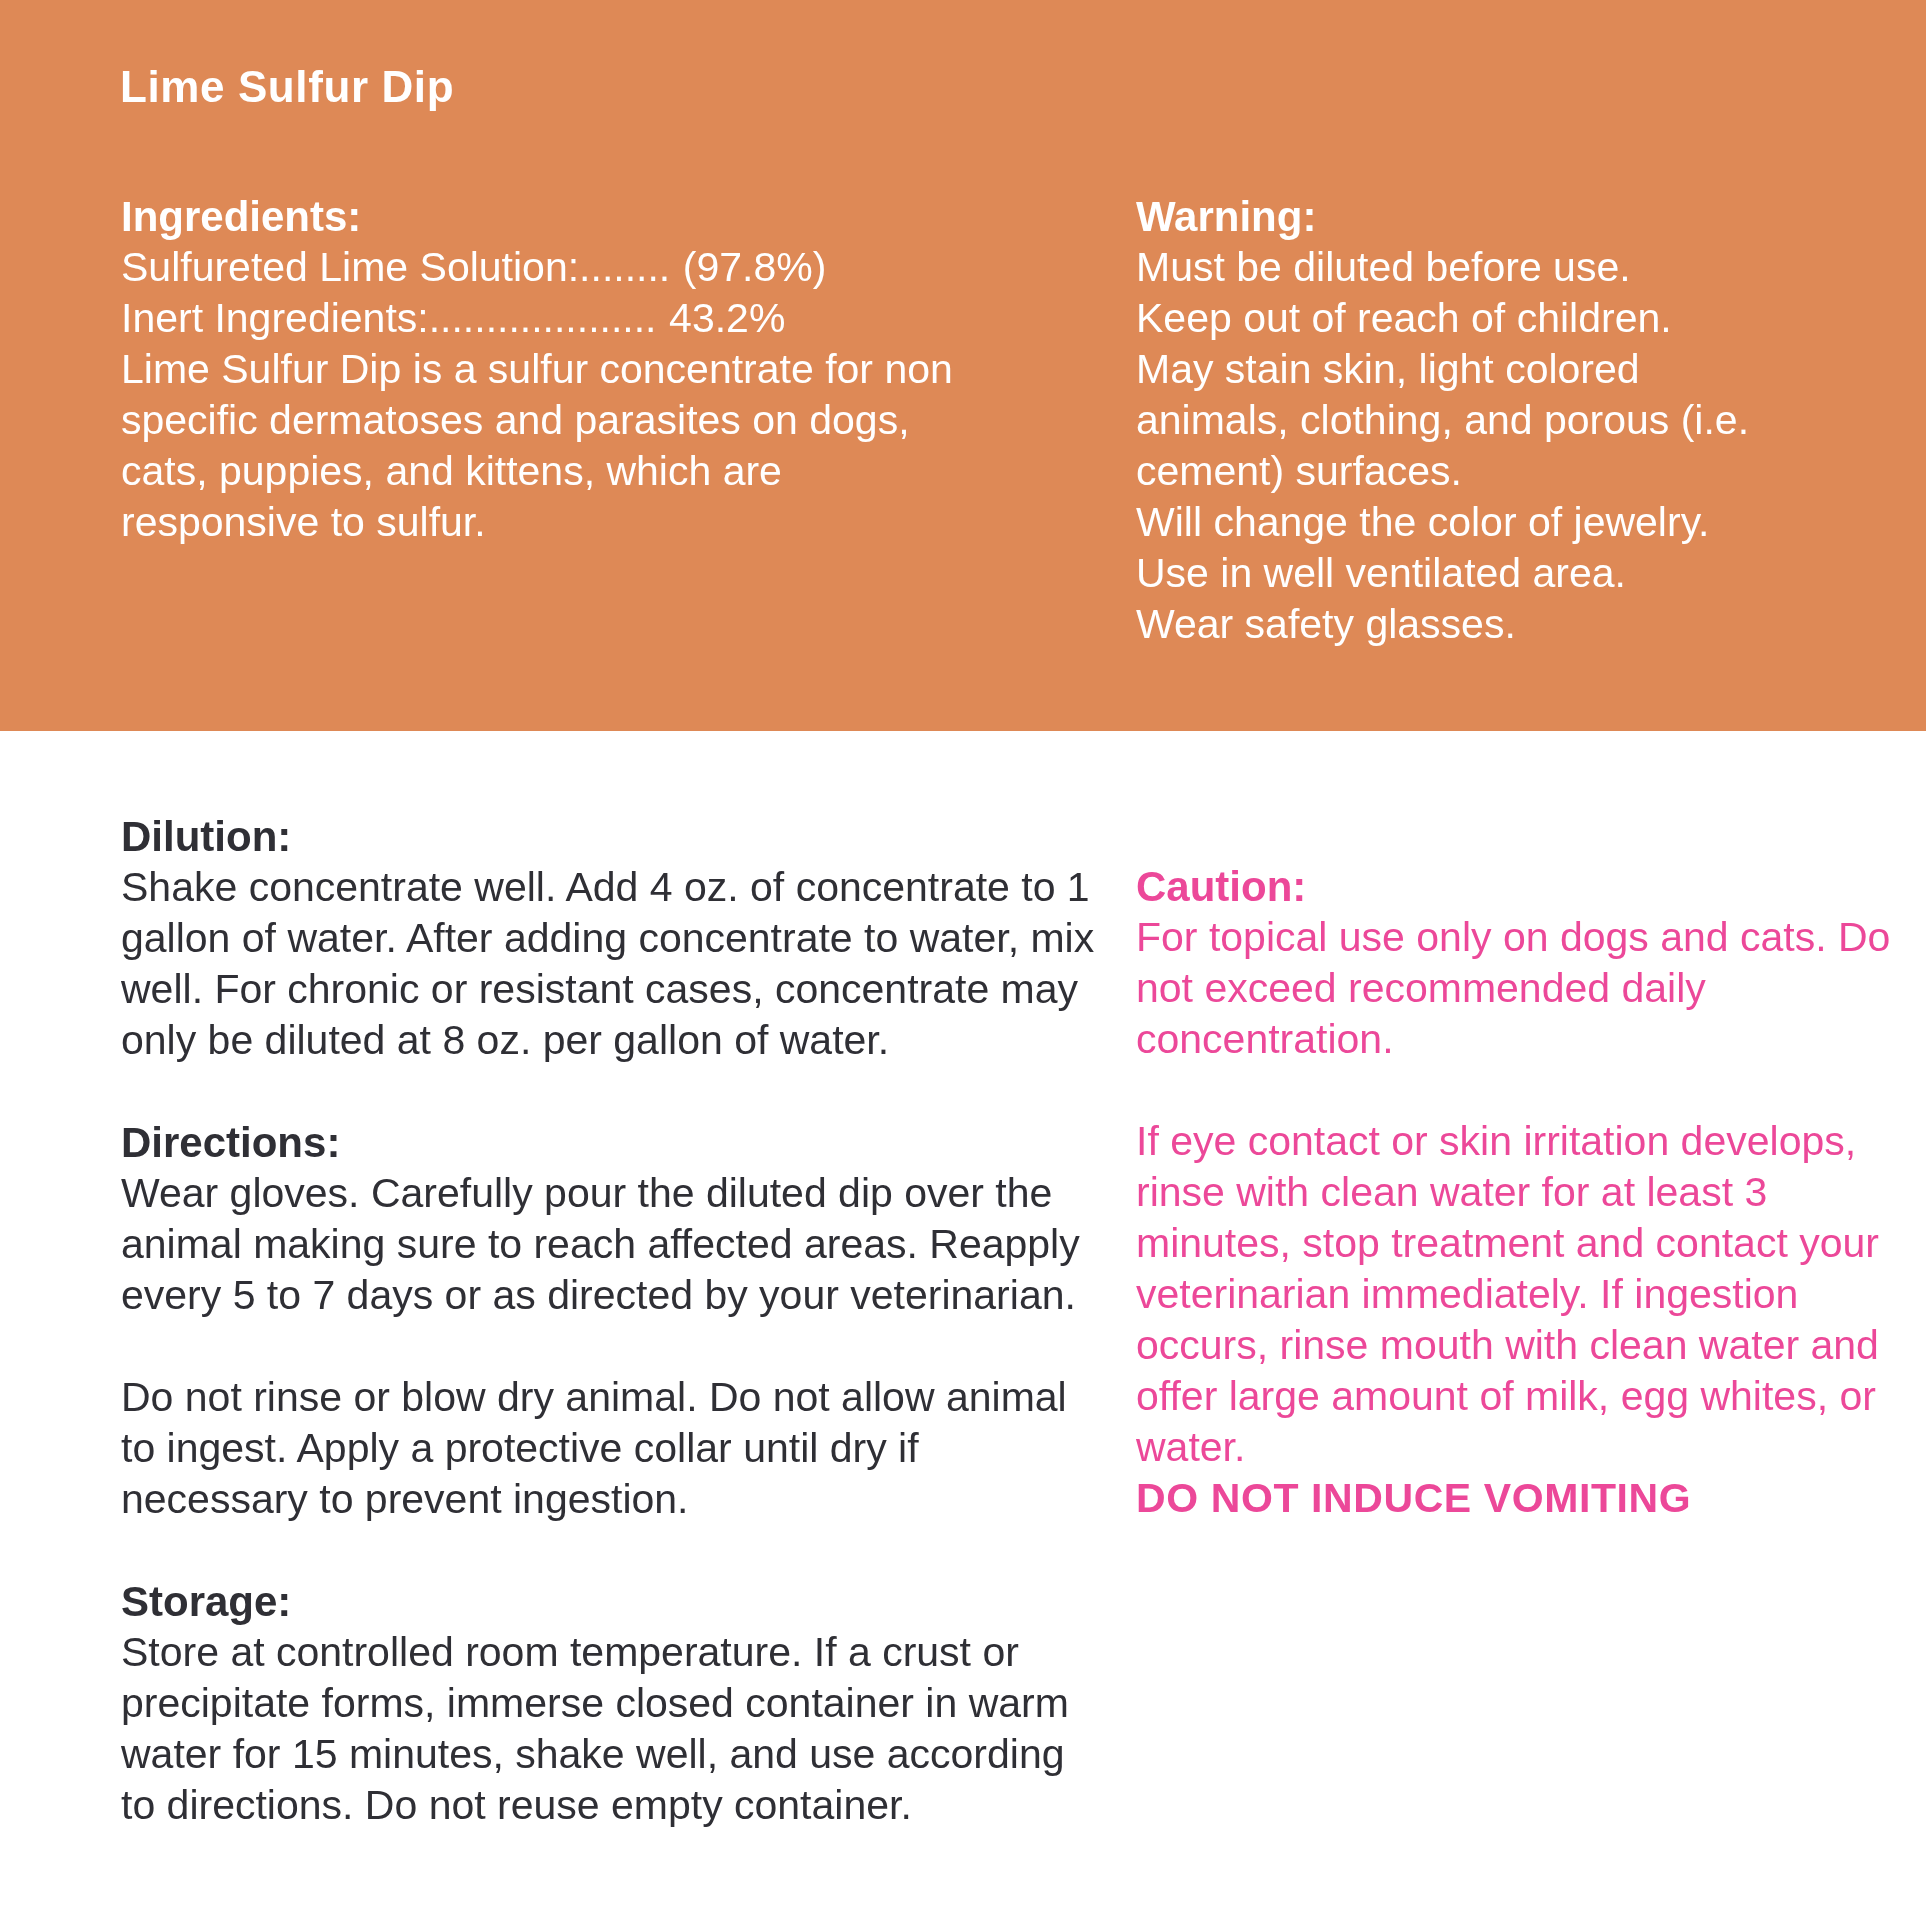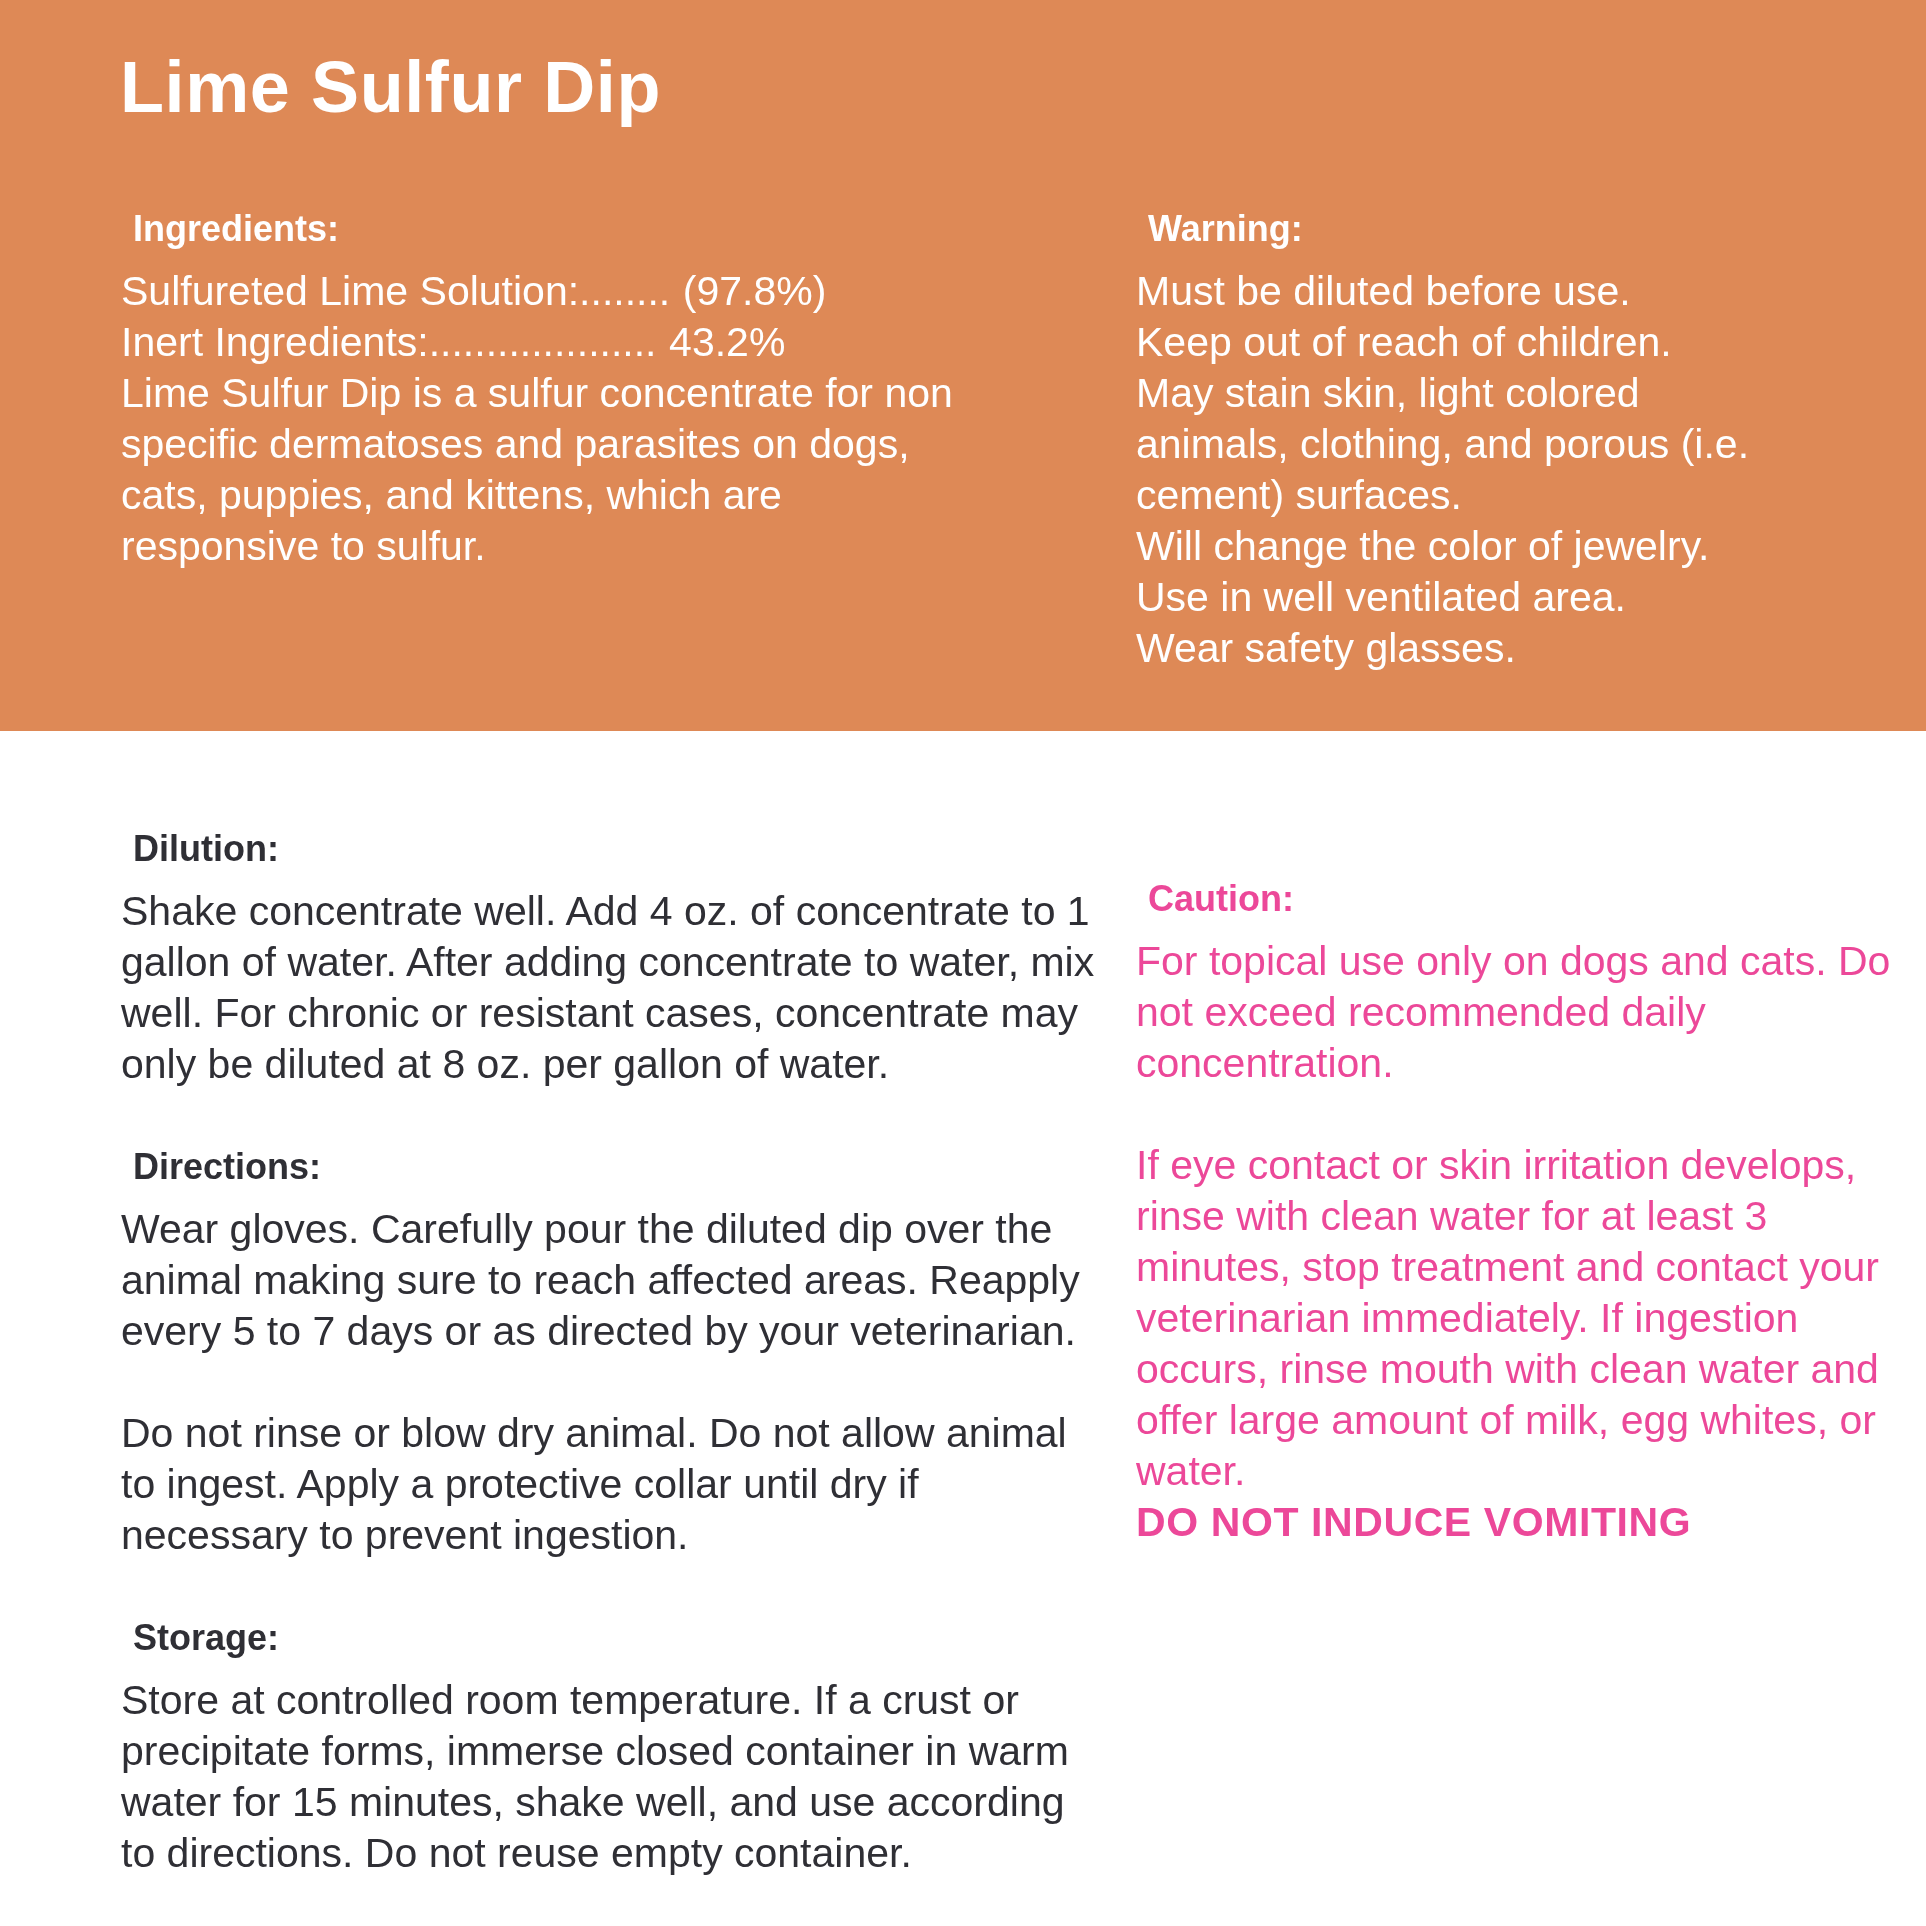--- a/index.html
+++ b/index.html
@@ -14,35 +14,35 @@
   .orange-band{
     position:absolute;
     left:0; top:0;
     width:1926px; height:731px;
     background:#DE8956;
   }
   .title{
     position:absolute;
     left:120px; top:47px;
     margin:0;
-    font-size:72px;
+    font-size:44px;
     line-height:80px;
     font-weight:700;
     color:#ffffff;
     letter-spacing:0.6px;
     white-space:nowrap;
   }
   .col{
     position:absolute;
     font-size:41px;
     line-height:51px;
   }
   .col h2{
-    margin:12px;
-    font-size:36px;
+    margin:0;
+    font-size:42px;
     line-height:51px;
     font-weight:700;
   }
   .col p{
     margin:0;
     white-space:pre-line;
   }
   .gap{margin-top:51px !important;}
   .orange-left{left:121px; top:191px; width:1004px; color:#ffffff;}
   .orange-right{left:1136px; top:191px; width:731px; color:#ffffff;}

